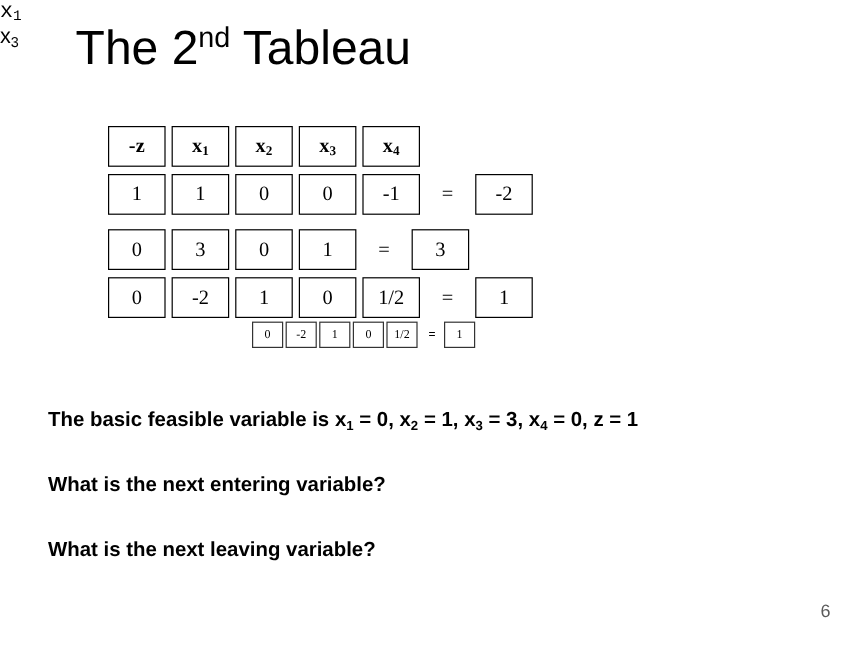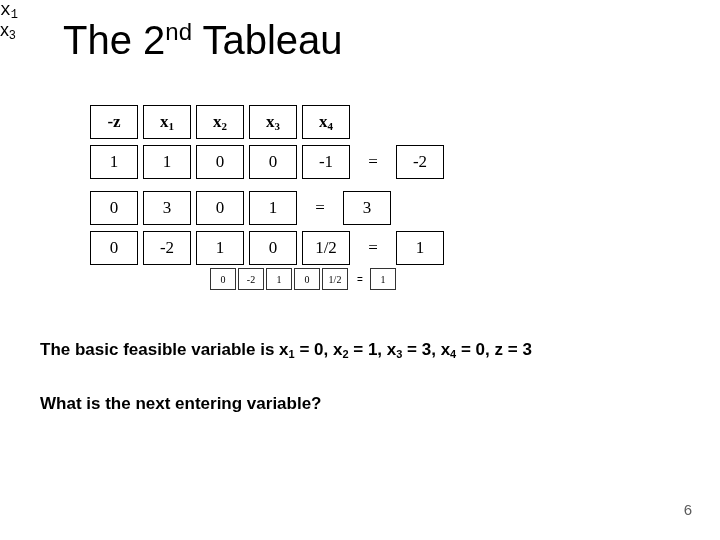--- a/index.html
+++ b/index.html
@@ -192,26 +192,27 @@
       <div class="mcell">-2</div>
       <div class="mcell">1</div>
       <div class="mcell">0</div>
       <div class="mcell">1/2</div>
       <div class="meq">=</div>
       <div class="mrhs">1</div>
     </div>
   </div>
 
   <div class="bodytext bfs">
-    <span>The basic feasible variable is x</span><span class="bsub">1</span><span> = 0, x</span><span class="bsub">2</span><span> = 1, x</span><span class="bsub">3</span><span> = 3, x</span><span class="bsub">4</span><span> = 0, z = 3</span>
+    <span>The basic feasible variable is x</span><span class="bsub">1</span><span> = 0, x</span><span class="bsub">2</span><span> = 1, x</span><span class="bsub">3</span><span> = 3, x</span><span class="bsub">4</span><span> = 0, z = 1</span>
   </div>
 
   <div class="bodytext q1">What is the next entering variable?</div>
   <div class="a1">
     <span>x</span><span class="asub">1</span>
   </div>
 
+  <div class="bodytext q2">What is the next leaving variable?</div>
   <div class="a2">
     <span>x</span><span class="asub">3</span>
   </div>
 
   <div class="pagenum">6</div>
 </div>
 
 </body></html>

